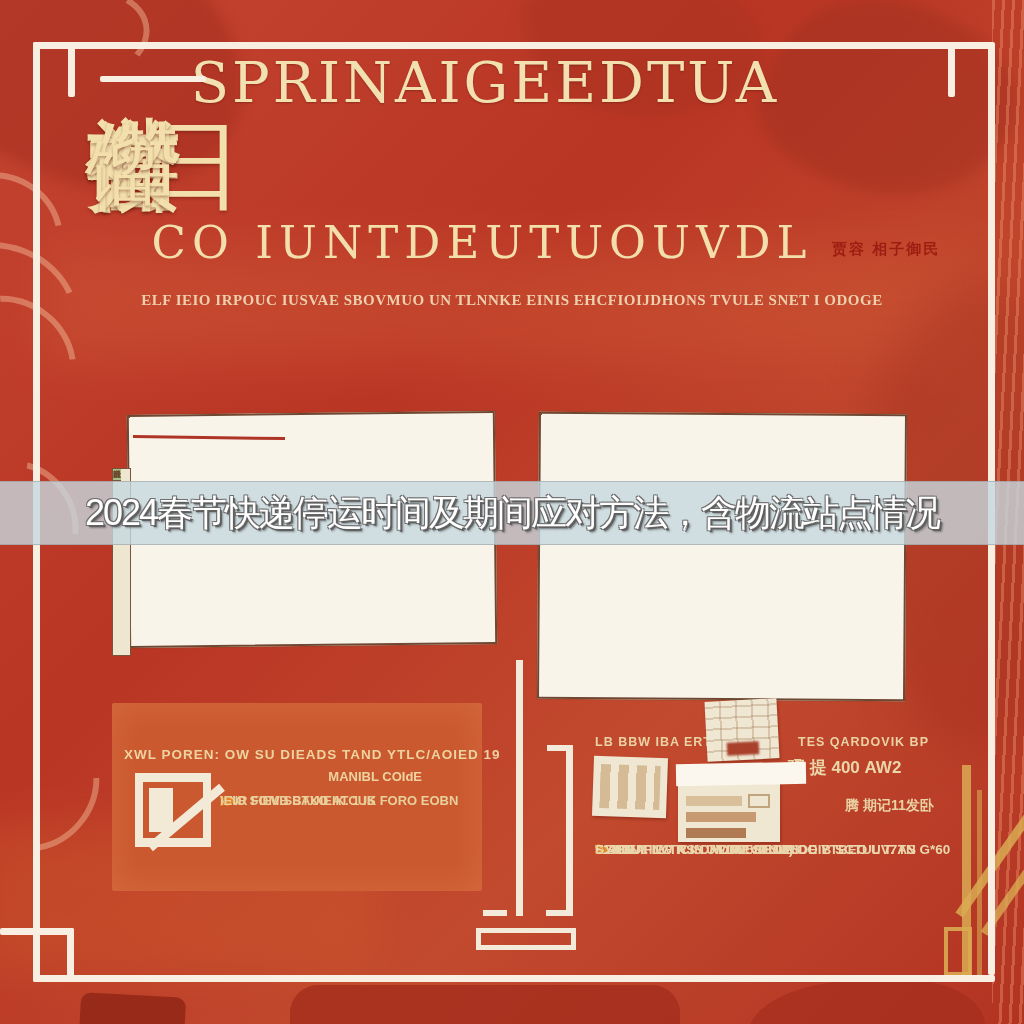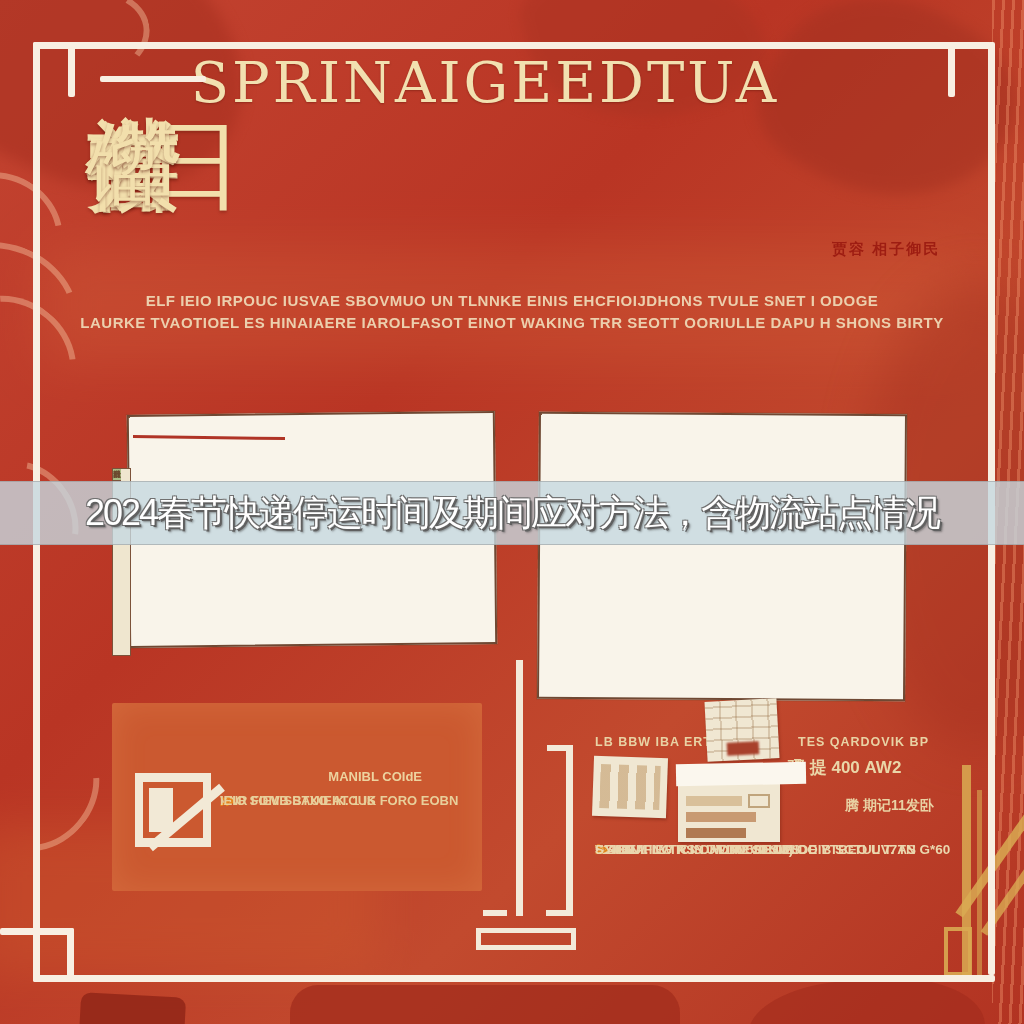--- a/index.html
+++ b/index.html
@@ -49,21 +49,21 @@
   .eng-title{left:16px;right:70px;top:50px;text-align:center;font-family:"DejaVu Serif",serif;
     font-size:56px;color:#f2e0b0;letter-spacing:3px;z-index:5;text-shadow:0 1px 2px rgba(90,20,10,.4);}
   .hanzi-row{left:85px;right:85px;top:104px;height:110px;display:flex;justify-content:space-between;
     align-items:flex-end;font-family:"DejaVu Serif",serif;color:#f2dfac;z-index:5;}
   .hanzi-row span{position:static;font-size:97px;line-height:1;text-shadow:0 2px 3px rgba(90,20,10,.35);}
   .hanzi-row span.sm{font-size:72px;padding-bottom:6px;}
   .sub-title{left:0;right:60px;top:216px;text-align:center;font-family:"DejaVu Serif",serif;
     font-size:45px;color:#f2dfac;letter-spacing:6px;z-index:5;}
   .seal{left:832px;top:240px;font-size:15px;color:#9e1d12;letter-spacing:2px;font-weight:bold;z-index:5;}
   .tagline{left:0;width:100%;text-align:center;font-size:15px;font-weight:600;color:#eccfad;
-    letter-spacing:.5px;z-index:5;}
+    letter-spacing:.5px;z-index:5;font-family:Liberation Serif, serif;}
   .tg1{top:292px;}
   .tg2{top:314px;}
   
   .ctable{background:#f9f4ea;border:2px solid #6f4833;display:grid;z-index:3;
     box-shadow:0 0 0 1px rgba(120,70,40,.25);}
   .t-left{left:128px;top:413px;width:368px;height:233px;transform:rotate(-.6deg);}
   .t-right{left:538px;top:413px;width:368px;height:287px;transform:rotate(.4deg);}
   .tcell{position:relative;border-right:1.5px solid #7c523a;border-bottom:1.5px solid #7c523a;
     display:flex;align-items:center;justify-content:center;overflow:hidden;}
   .tcell span{position:static;white-space:nowrap;}
@@ -177,23 +177,23 @@
   <div class="eng-title">SPRINAIGEEDTUA</div>
   <div class="hanzi-row" id="hanzi-row">
       <span>冇</span>
       <span>喾</span>
       <span>4日</span>
       <span>褛</span>
       <span>介</span>
       <span>儹</span>
       <span class="sm">馏</span>
     </div>
+  <div class="sub-title">CO IUNTDEUTUOUVDL</div>
   <div class="seal">贾容 相子御民</div>
   <div class="tagline tg1">ELF IEIO IRPOUC IUSVAE SBOVMUO UN TLNNKE EINIS EHCFIOIJDHONS TVULE SNET I ODOGE</div>
-  <div class="tagline tg2">LAURKE TVAOTIOEL ES HINAIAERE IAROLFASOT EINOT WAKING TRR SEOTT OORIULLE DAPU H SHONS BIRTY</div>
 
   <div class="ctable t-left" style="grid-template-columns: repeat(10, 1fr); grid-auto-rows: 1fr;">
       <div class="tcell"></div>
       <div class="tcell"></div>
       <div class="tcell"></div>
       <div class="tcell"></div>
       <div class="tcell"></div>
       <div class="tcell"></div>
       <div class="tcell"></div>
       <div class="tcell">
@@ -417,20 +417,21 @@
         <span class="m-faint">1888</span>
       </div>
       <div class="tcell"></div>
     </div>
 
   <div class="banner">
     <div class="banner-title">2024春节快递停运时间及期间应对方法，含物流站点情况</div>
   </div>
 
   <div class="panel">
+    <div class="panel-head">XWL POREN: OW SU DIEADS TAND YTLC/AOIED 19</div>
     <div class="panel-sub">MANIBL COIdE</div>
     <div class="panel-icon">
       <div class="pi-or"></div>
       <div class="pi-wr"></div>
       <div class="pi-diag"></div>
     </div>
     <div class="panel-bullets">
       <div class="pb-line">
         <span class="arrow">≫</span>
         <span>VNR FIEV SBTXO IK. 1 IK FORO EOBN</span>

